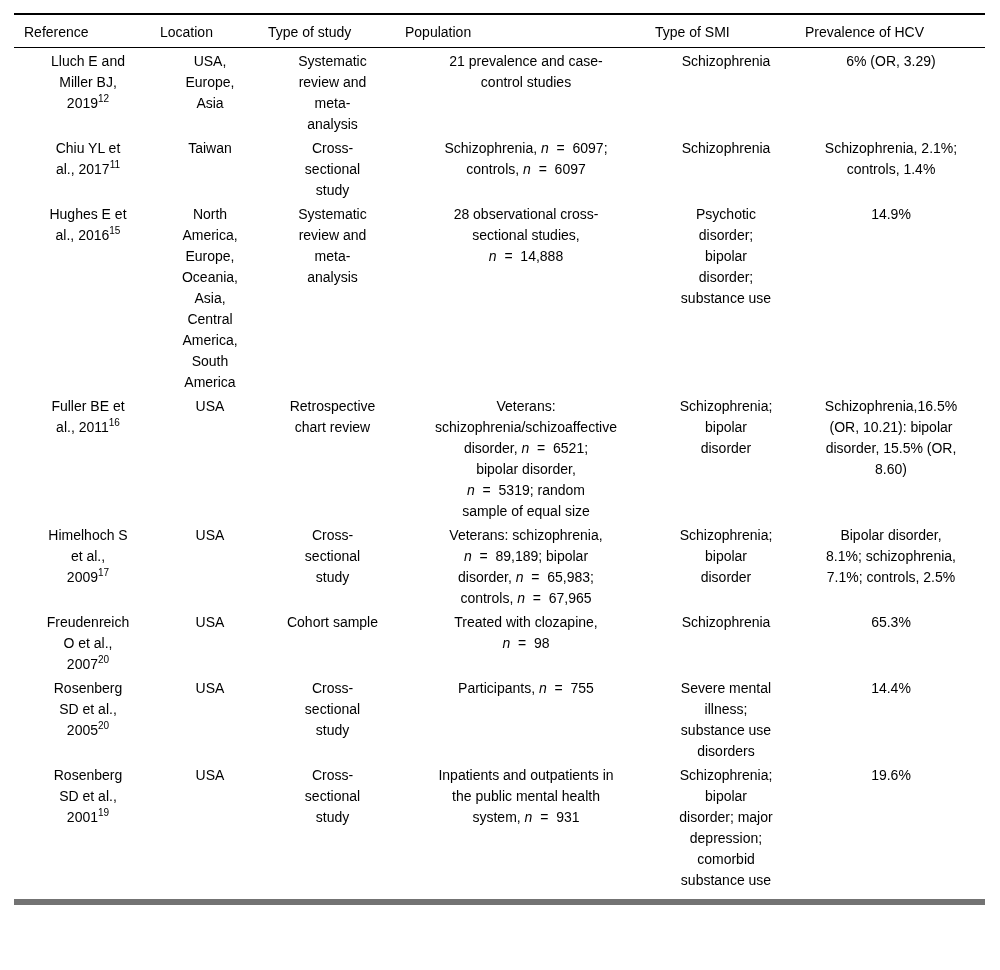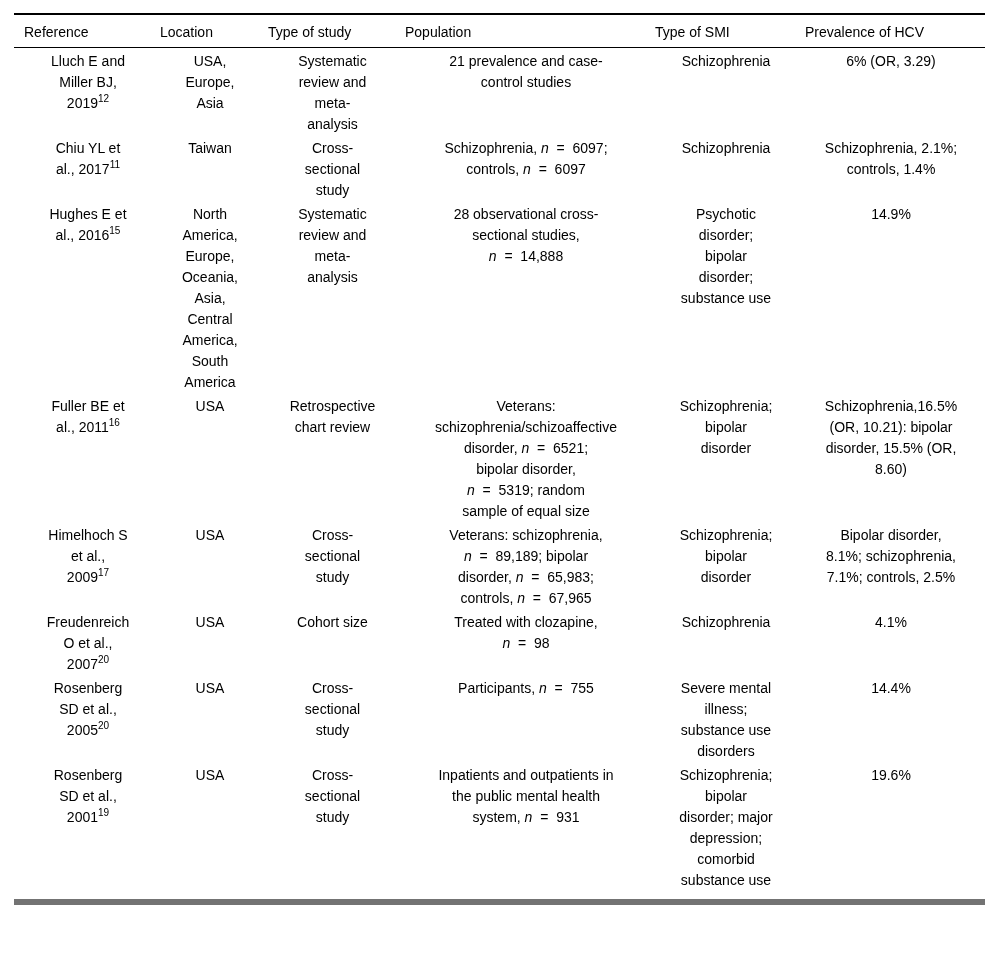--- a/index.html
+++ b/index.html
@@ -170,25 +170,25 @@
 disorder</td>
           <td class="c-prevalence_of_hcv">Bipolar disorder,
 8.1%; schizophrenia,
 7.1%; controls, 2.5%</td>
         </tr>
         <tr>
           <td class="c-reference">Freudenreich
 O et al.,
 2007<sup>20</sup></td>
           <td class="c-location">USA</td>
-          <td class="c-type_of_study">Cohort size</td>
+          <td class="c-type_of_study">Cohort sample</td>
           <td class="c-population">Treated with clozapine,
 <i>n</i>  =  98</td>
           <td class="c-type_of_smi">Schizophrenia</td>
-          <td class="c-prevalence_of_hcv">4.1%</td>
+          <td class="c-prevalence_of_hcv">65.3%</td>
         </tr>
         <tr>
           <td class="c-reference">Rosenberg
 SD et al.,
 2005<sup>20</sup></td>
           <td class="c-location">USA</td>
           <td class="c-type_of_study">Cross-
 sectional
 study</td>
           <td class="c-population">Participants, <i>n</i>  =  755</td>

